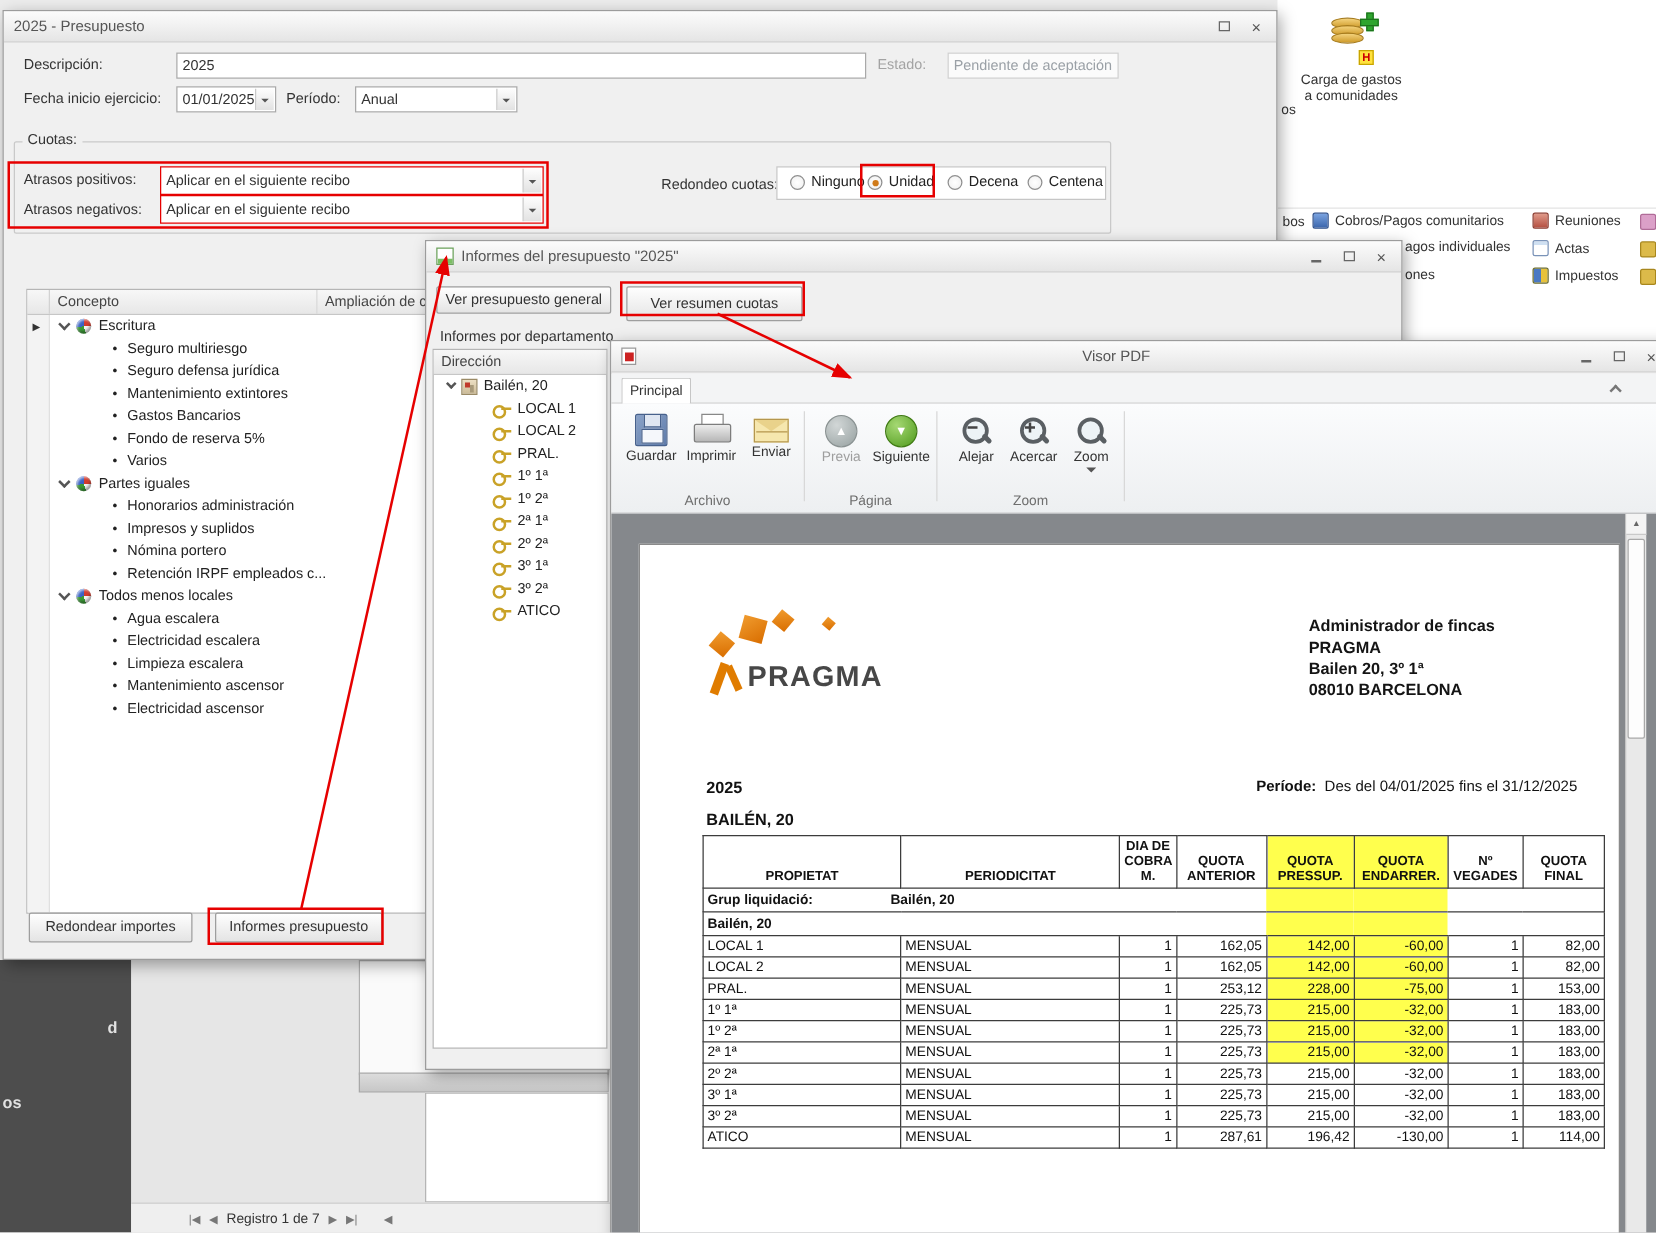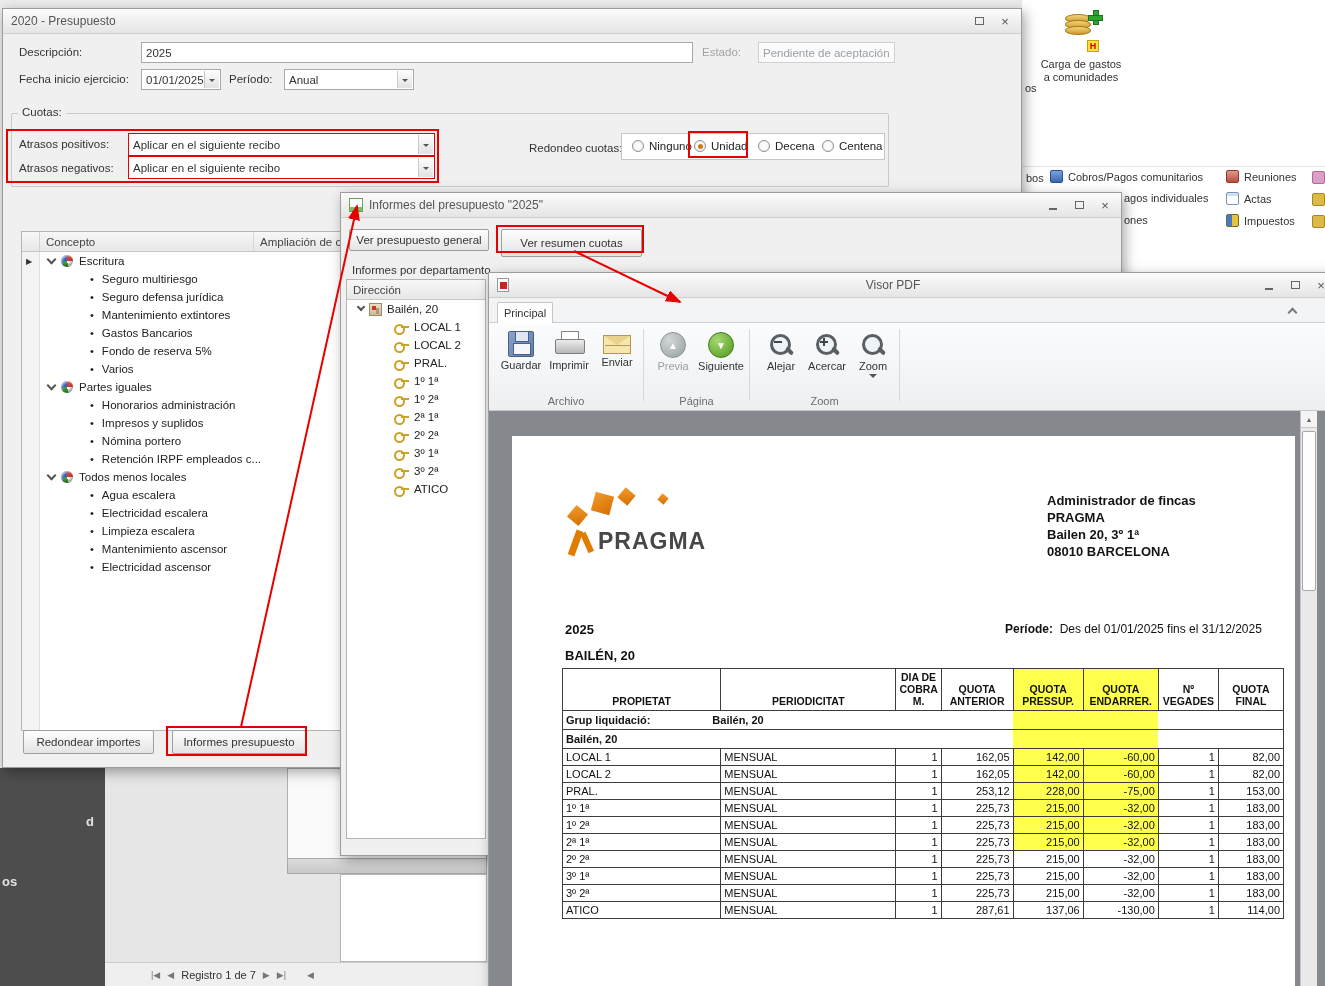--- a/index.html
+++ b/index.html
@@ -214,21 +214,21 @@
     <span class="nav-g">|◀</span>
     <span class="nav-g">◀</span>
     <span class="nav-t">Registro 1 de 7</span>
     <span class="nav-g">▶</span>
     <span class="nav-g">▶|</span>
     <span class="nav-g plus">◀</span>
   </div>
 
   <div class="window" style="left:2px;top:8px;width:1020px;height:760px;z-index:10">
     <div class="titlebar">
-      <span class="wtitle">2020 - Presupuesto</span>
+      <span class="wtitle">2025 - Presupuesto</span>
       <span class="wbtns">
         <span class="wbtn">
             <i class="g-max"></i>
           </span>
         <span class="wbtn">
             <i class="g-close">×</i>
           </span>
       </span>
     </div>
     <span class="lbl" style="left:16px;top:37px">Descripción:</span>
@@ -530,21 +530,21 @@
           <span class="lv" style="left:22px;top:44px;width:6px;height:21px;transform:rotate(-24deg)"></span>
           <span class="ltext" style="left:36px;top:40px">PRAGMA</span>
         </div>
         <div class="addr" style="left:535px;top:56px">
           <div>Administrador de fincas</div>
           <div>PRAGMA</div>
           <div>Bailen 20, 3º 1ª</div>
           <div>08010 BARCELONA</div>
         </div>
         <span class="b13" style="left:53px;top:186px">2025</span>
-        <span class="periode" style="left:493px;top:186px"><b>Període:</b>&nbsp;&nbsp;<span>Des del 01/01/2025 fins el 31/12/2025</span></span>
+        <span class="periode" style="left:493px;top:186px"><b>Període:</b>&nbsp;&nbsp;<span>Des del 04/01/2025 fins el 31/12/2025</span></span>
         <span class="b13" style="left:53px;top:212px">BAILÉN, 20</span>
         <table class="pdf-table" style="left:50px;top:232px">
           <colgroup>
               <col style="width:158px">
               <col style="width:175px">
               <col style="width:45px">
               <col style="width:72px">
               <col style="width:70px">
               <col style="width:75px">
               <col style="width:60px">
@@ -663,21 +663,21 @@
                 <td class="num">215,00</td>
                 <td class="num">-32,00</td>
                 <td class="num">1</td>
                 <td class="num">183,00</td>
               </tr>
               <tr>
                 <td class="txt">ATICO</td>
                 <td class="txt">MENSUAL</td>
                 <td class="num">1</td>
                 <td class="num">287,61</td>
-                <td class="num">137,06</td>
+                <td class="num">196,42</td>
                 <td class="num">-130,00</td>
                 <td class="num">1</td>
                 <td class="num">114,00</td>
               </tr>
             </tbody>
         </table>
       </div>
       <div class="vscroll">
         <span class="sb-up">▲</span>
         <span class="sb-thumb"></span>

